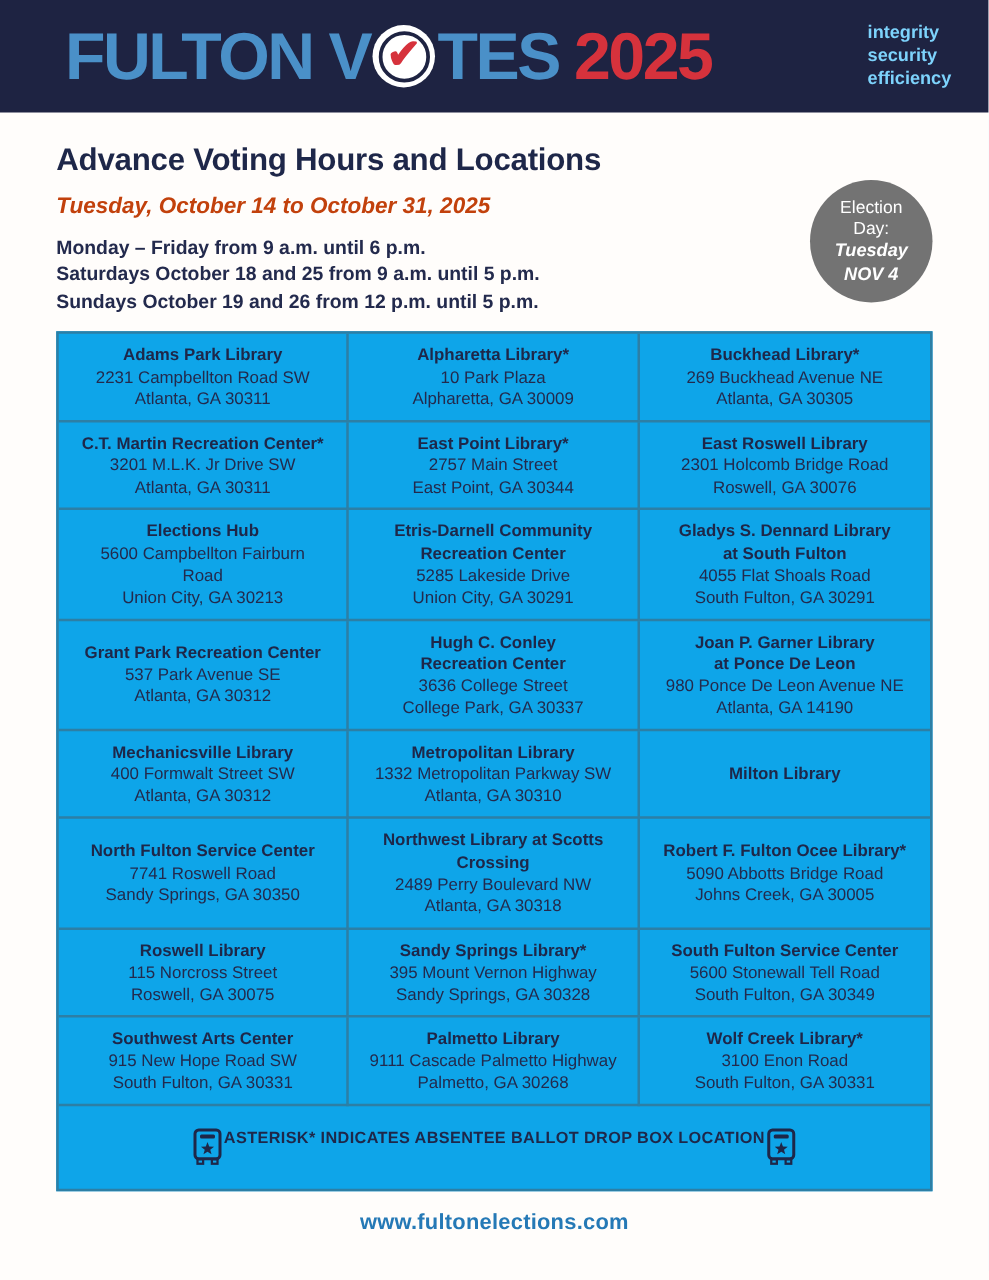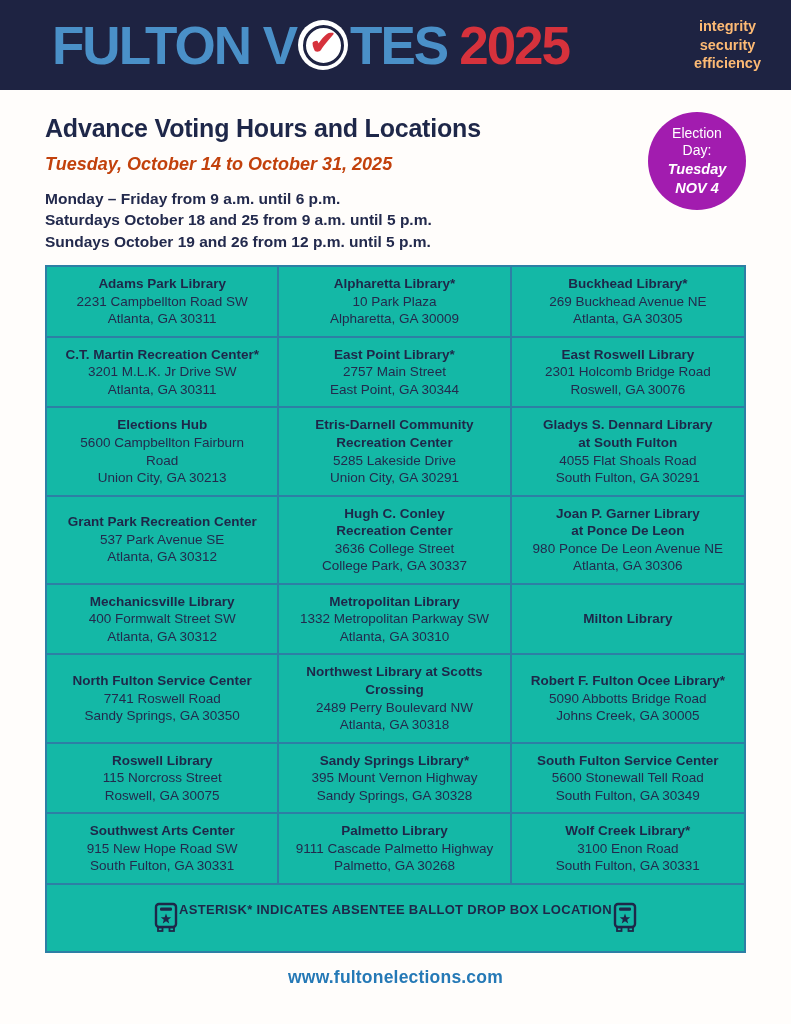--- a/index.html
+++ b/index.html
@@ -53,25 +53,25 @@
   }
   .check-mark {
     color: #d6323c;
     font-size: 33px;
     font-weight: bold;
     line-height: 1;
     margin-top: -5px;
     letter-spacing: 0;
   }
   .tagline {
-    color: #fdba74;
+    color: #7dd3fc;
     font-size: 14.5px;
     font-weight: 600;
     line-height: 1.3;
-    text-align: center;
+    text-align: left;
   }
 
   
   .content { padding: 24px 45px 0; }
   .title {
     font-size: 25px;
     font-weight: bold;
     color: #1e2749;
     margin-bottom: 11px;
     letter-spacing: -0.2px;
@@ -86,42 +86,42 @@
   .hours-line {
     color: #232a4d;
     font-size: 15.5px;
     font-weight: 600;
     line-height: 1.38;
   }
 
   
   .badge {
     position: absolute;
-    top: 112px; right: 45px;
+    top: 144px; right: 45px;
     width: 98px; height: 98px;
     border-radius: 50%;
-    background: #a21caf;
+    background: #737373;
     color: #ffffff;
     display: flex;
     flex-direction: column;
     align-items: center;
     justify-content: center;
     text-align: center;
     font-size: 14px;
     line-height: 1.28;
   }
   .badge .b-bold { font-weight: bold; font-style: italic; font-size: 14.5px; }
 
   
   .loc-table {
     margin: 13px 45px 0;
     border: 2px solid #2d7fa5;
     display: grid;
     grid-template-columns: repeat(3, 1fr);
-    background: #14b8a6;
+    background: #0ea5e9;
   }
   .cell {
     border-right: 2px solid #2d7fa5;
     border-bottom: 2px solid #2d7fa5;
     padding: 8px 5px;
     min-height: 62px;
     display: flex;
     flex-direction: column;
     justify-content: center;
     text-align: center;
@@ -264,21 +264,21 @@
       <div class="cell">
     <div class="loc-name">Hugh C. Conley
 Recreation Center</div>
     <div class="loc-addr">3636 College Street
 College Park, GA 30337</div>
   </div>
       <div class="cell">
     <div class="loc-name">Joan P. Garner Library
 at Ponce De Leon</div>
     <div class="loc-addr">980 Ponce De Leon Avenue NE
-Atlanta, GA 30306</div>
+Atlanta, GA 14190</div>
   </div>
       <div class="cell">
     <div class="loc-name">Mechanicsville Library</div>
     <div class="loc-addr">400 Formwalt Street SW
 Atlanta, GA 30312</div>
   </div>
       <div class="cell">
     <div class="loc-name">Metropolitan Library</div>
     <div class="loc-addr">1332 Metropolitan Parkway SW
 Atlanta, GA 30310</div>

